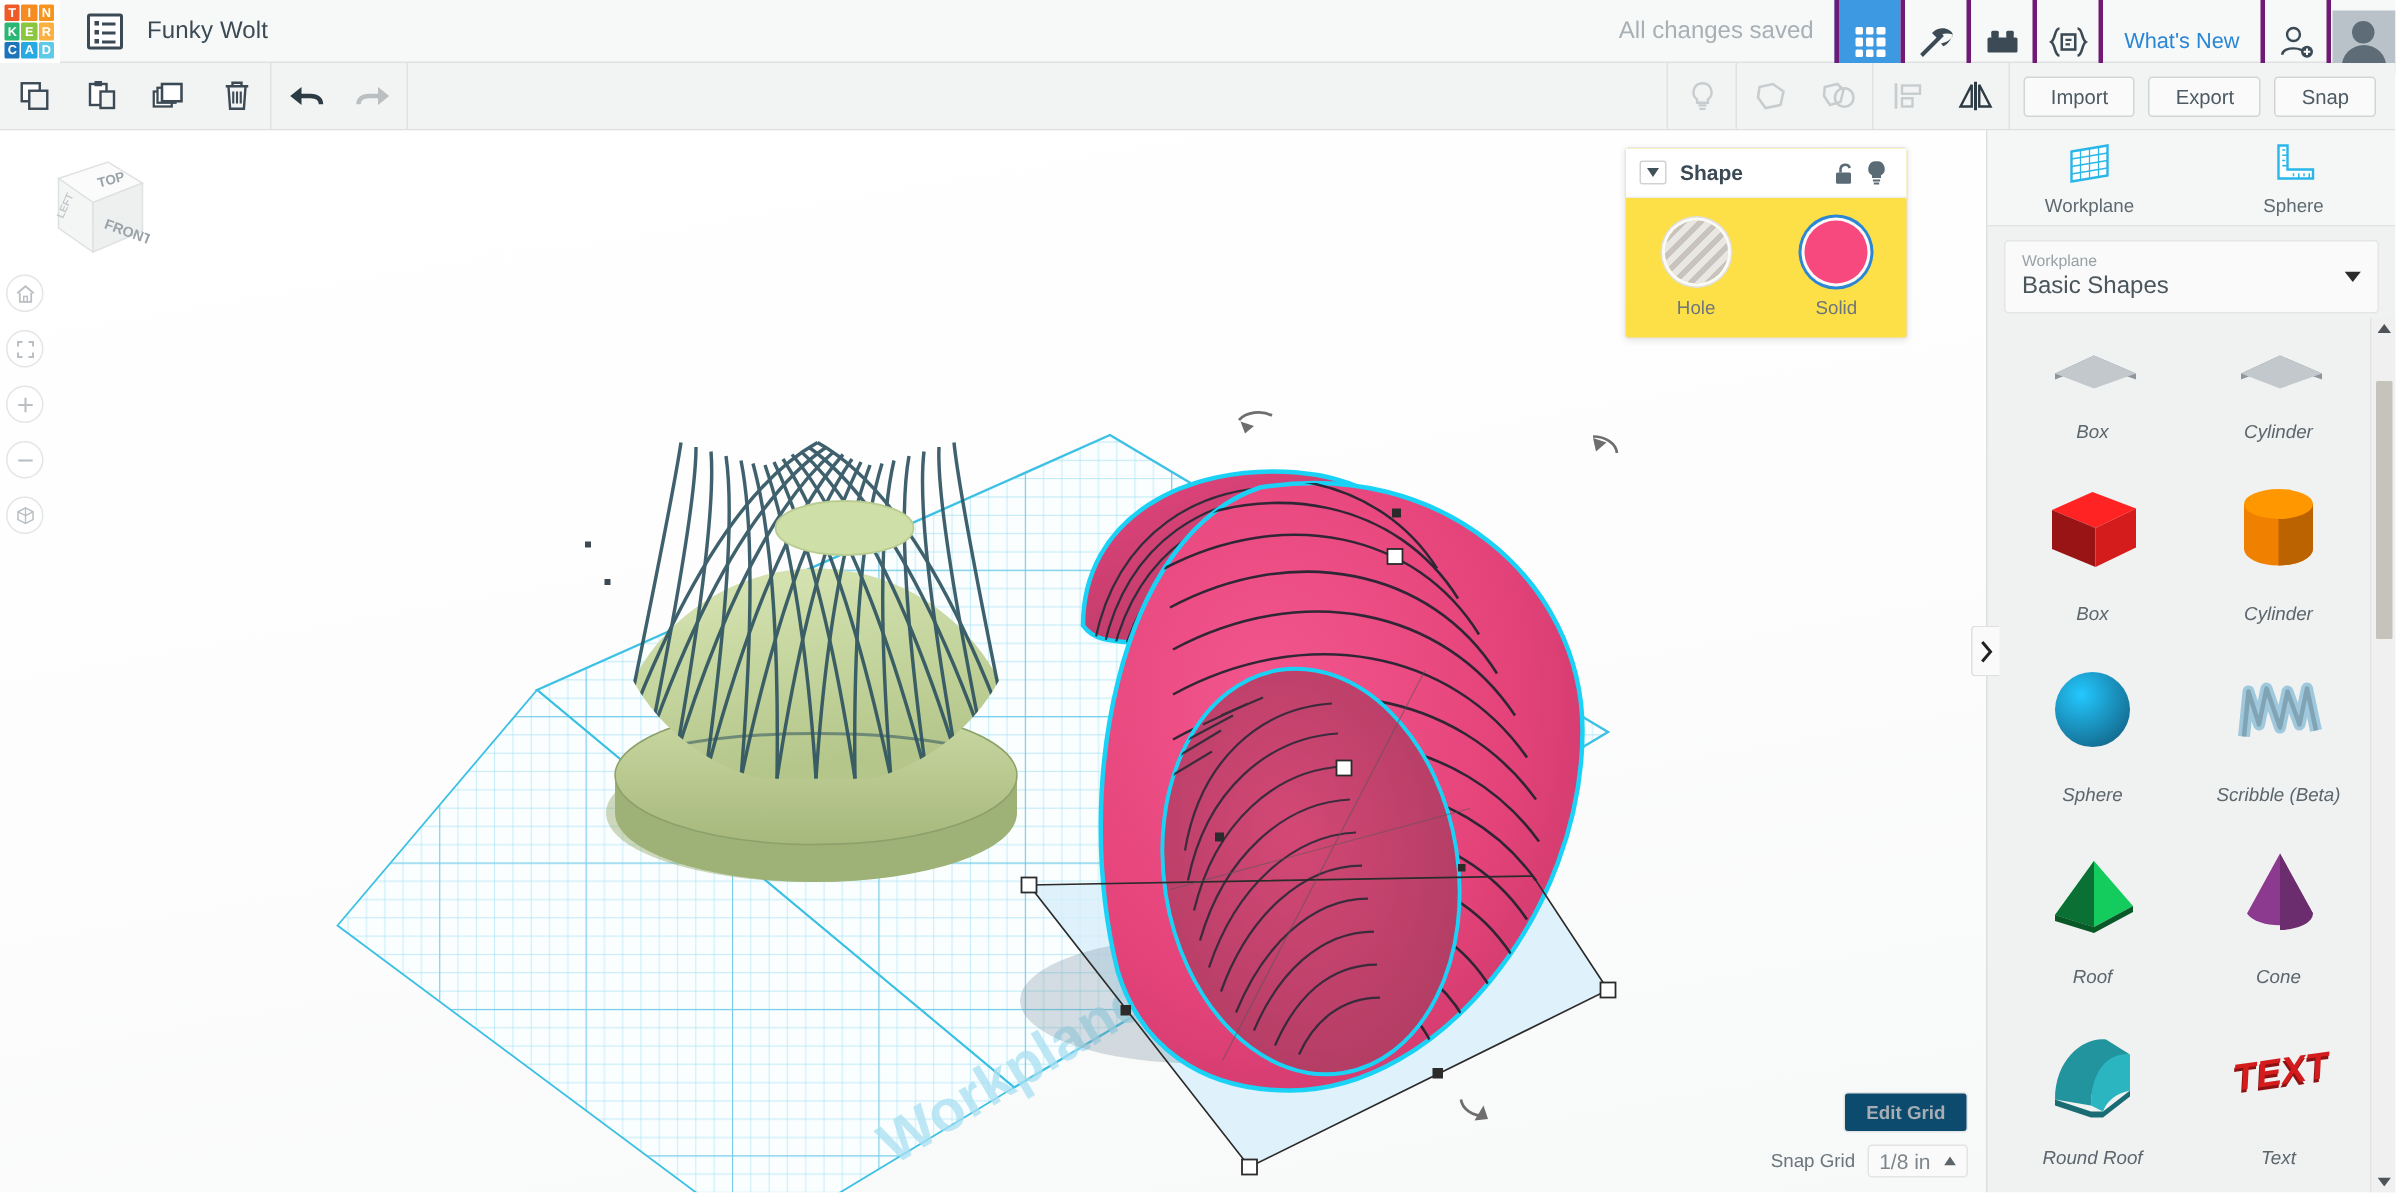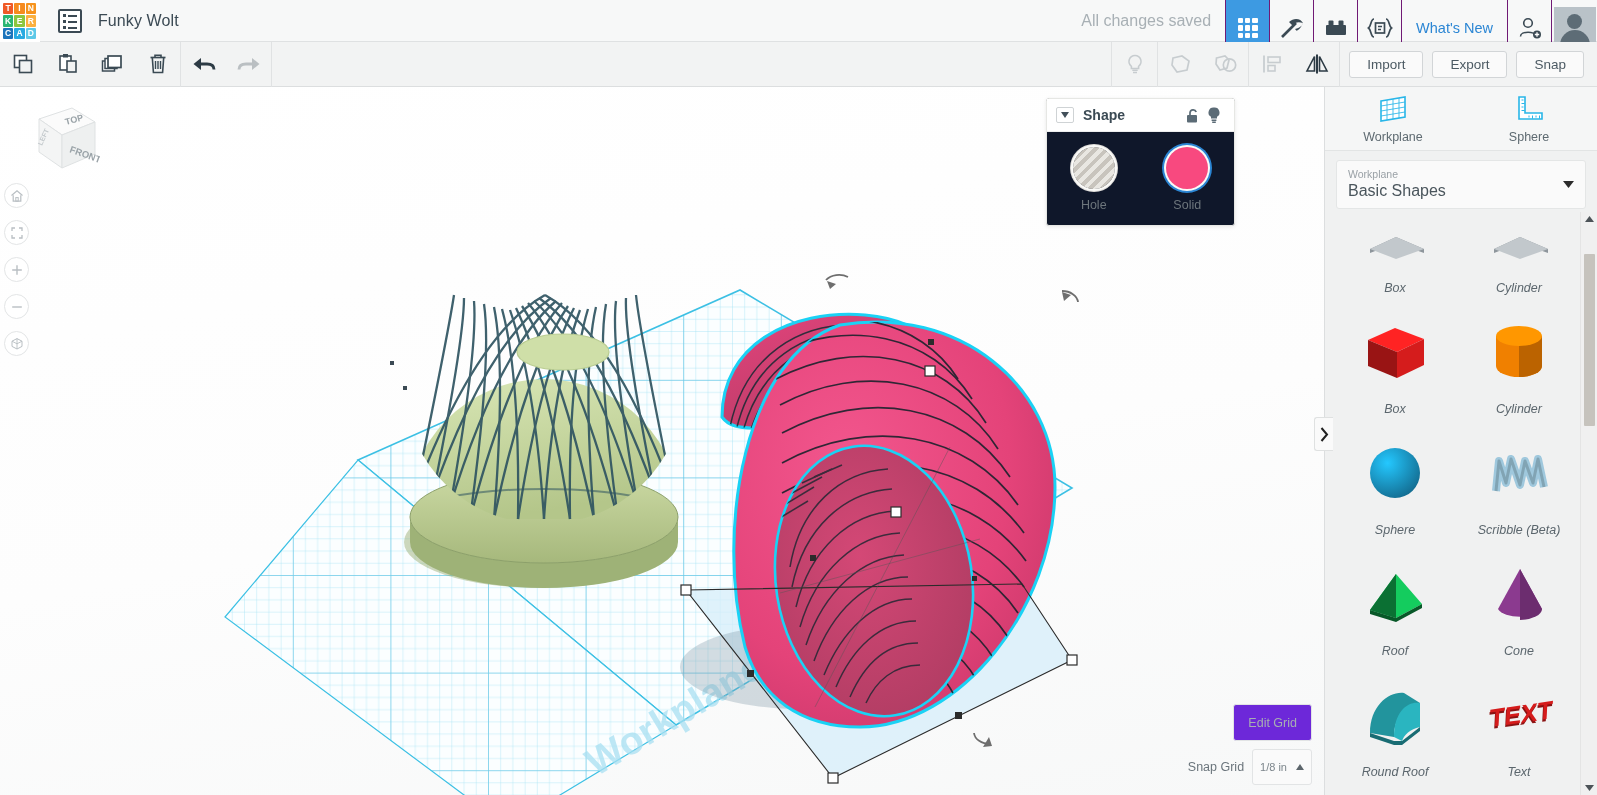--- a/index.html
+++ b/index.html
@@ -41,21 +41,21 @@
   .hdr-title {
     margin-left: 16px; align-self: center;
     font-size: 16px; color: #3b4a54; font-weight: normal; letter-spacing: .1px;
   }
   .hdr-spacer { flex: 1; }
   .saved-text {
     align-self: center; color: #a8b0b5; font-size: 16px; margin-right: 14px;
   }
   .hdr-btn {
     width: 44px; height: 56px; display: flex; align-items: center;
-    justify-content: center; border-left: 1px solid #701a75; cursor: pointer;
+    justify-content: center; border-left: 3px solid #701a75; cursor: pointer;
     background: transparent;
   }
   .hdr-btn.active { background: #3d9ae2; }
   .hdr-btn.wide {
     width: auto; padding: 0 14px; color: #2b86d4; font-size: 14.5px;
   }
   .hdr-btn.avatar-btn { width: 46px; padding: 0; }
   .avatar {
     width: 42px; height: 42px; background: #b9c2c8;
     position: relative; overflow: hidden;
@@ -113,39 +113,40 @@
   .navbtn {
     width: 25px; height: 25px; border: 1px solid #e3e5e6; border-radius: 50%;
     margin-bottom: 12px; display: flex; align-items: center; justify-content: center;
     cursor: pointer; background: #fff;
   }
 
   
   .grid-ctl { position: absolute; right: 12px; bottom: 10px; text-align: right; }
   .edit-grid-btn {
     display: inline-flex; align-items: center; justify-content: center;
-    height: 37px; padding: 0 14px; border: 1px solid #e2e4e5; border-radius: 3px;
-    background: #6d28d9; color: #a7aeb3; font-size: 12.5px; cursor: pointer;
+    height: 27px; padding: 0 14px; border: 1px solid #e2e4e5; border-radius: 3px;
+    background: #0c4a6e; color: #a7aeb3; font-size: 12.5px; cursor: pointer;
     font-family: "Liberation Sans", sans-serif;
+    font-weight: bold;
   }
   .snap-row {
     margin-top: 8px; display: flex; align-items: center;
     justify-content: flex-end; gap: 8px;
   }
   .snap-label { color: #6b757c; font-size: 12.5px; }
   .snap-select {
-    display: flex; align-items: center; gap: 9px; height: 36px; padding: 0 7px;
+    display: flex; align-items: center; gap: 9px; height: 22px; padding: 0 7px;
     border: 1px solid #e2e4e5; border-radius: 3px; background: #fafafa;
-    color: #7d868c; font-size: 11px; cursor: pointer;
+    color: #7d868c; font-size: 14px; cursor: pointer;
   }
 
   
   .shape-panel {
-    position: absolute; left: 1046px; top: 98px; width: 189px;
-    background: #0f172a; border: 1px solid #e6e7e4;
+    position: absolute; left: 1083px; top: 98px; width: 189px;
+    background: #fde047; border: 1px solid #e6e7e4;
     border-radius: 3px; box-shadow: 0 1px 4px rgba(0,0,0,.09);
   }
   .sp-head {
     height: 33px; display: flex; align-items: center; padding: 0 9px;
     border-bottom: 1px solid #eceded; background: #fff;
   }
   .sp-caret {
     width: 18px; height: 16px; border: 1px solid #cfd3d5; border-radius: 2px;
     background: #fff; display: flex; align-items: center; justify-content: center;
     cursor: pointer; margin-right: 9px;

